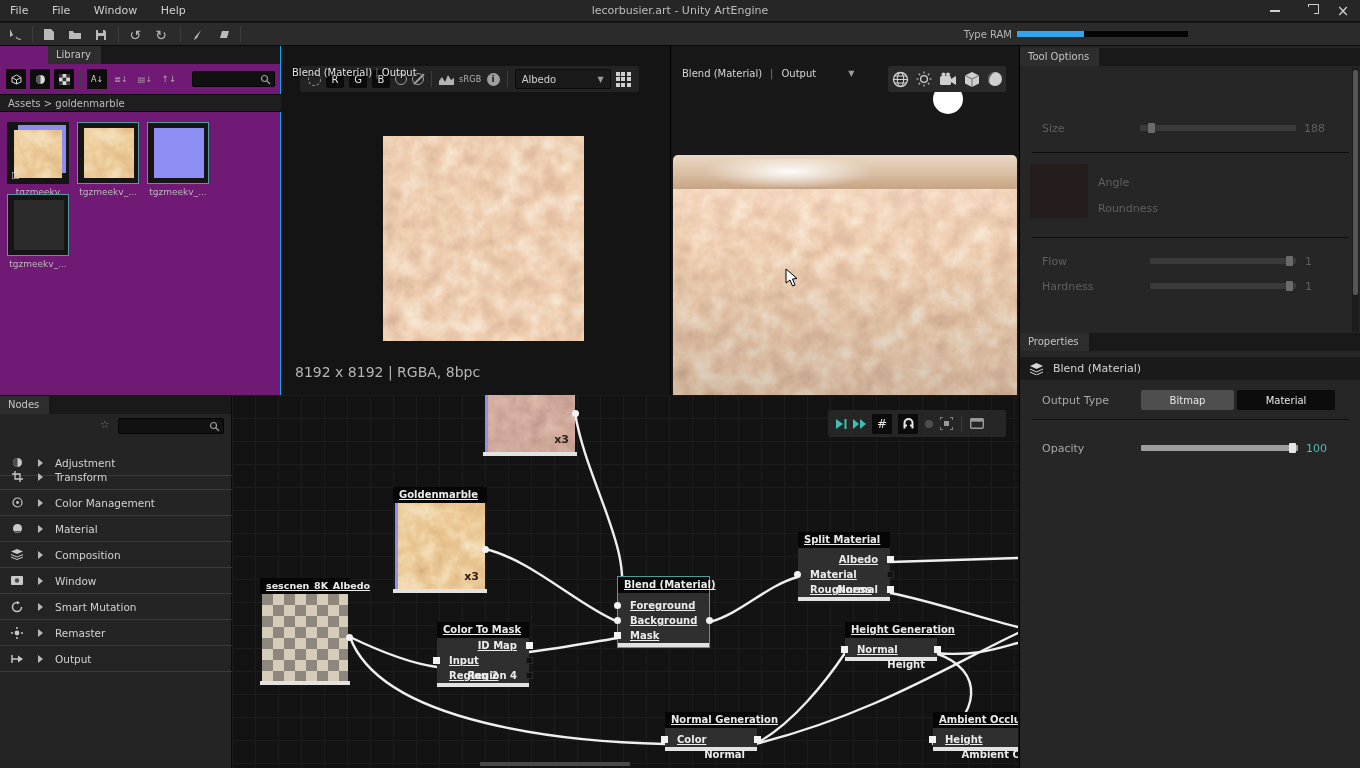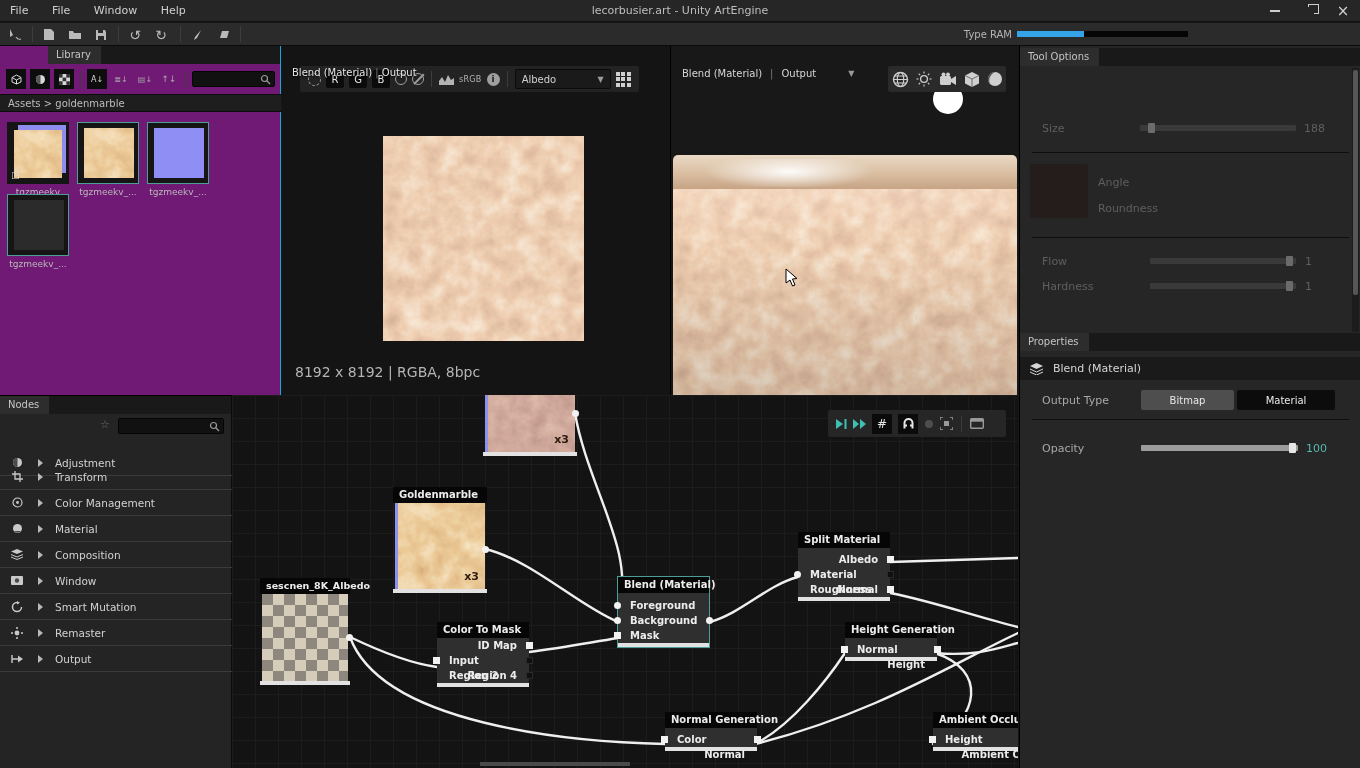--- a/index.html
+++ b/index.html
@@ -111,21 +111,21 @@
     background-image:
       linear-gradient(#1c1c1c 1px, transparent 1px),
       linear-gradient(90deg,#1c1c1c 1px, transparent 1px),
       linear-gradient(#242424 1px, transparent 1px),
       linear-gradient(90deg,#242424 1px, transparent 1px);
     background-size:23px 23px,23px 23px,115px 115px,115px 115px; }
   .wires { position:absolute; left:0; top:0; z-index:1; }
   .gtoolbar { position:absolute; left:596px; top:15px; width:178px; height:27px; background:#262626; border-radius:2px; display:flex; align-items:center; gap:6px; padding:0 8px; z-index:5; }
   .gt-ico { color:#9a9a9a; display:flex; align-items:center; justify-content:center; }
   .gt-dark { width:20px; height:20px; background:#0b0b0b; color:#e8e8e8; display:flex; align-items:center; justify-content:center; font-size:12px; }
-  .gnode { position:absolute; z-index:2; font-size:10px; font-weight:bold; color:#ececec; }
+  .gnode { position:absolute; z-index:2; font-size:10px; font-weight:bold; color:#ececec;text-decoration:underline; }
   .ntitle { background:#060606; padding:2px 6px 3px; white-space:nowrap; }
   .nbody { background:#2f2f2f; position:relative; }
   .nrow { position:relative; height:15px; line-height:15px; padding:0 12px; white-space:nowrap; }
   .nfoot { height:4px; background:#e2e2e2; }
   .port { position:absolute; width:7px; height:7px; background:#f2f2f2; z-index:4; }
   .port.round { border-radius:50%; }
   .port.dark { background:#101010; border:1px solid #2a2a2a; }
   .texnode-img { position:relative; border-left:3px solid #8d92ea; }
   .x3 { position:absolute; right:6px; bottom:6px; color:#2e1c10; font-size:11px; font-weight:bold; }
   .checker { background:

